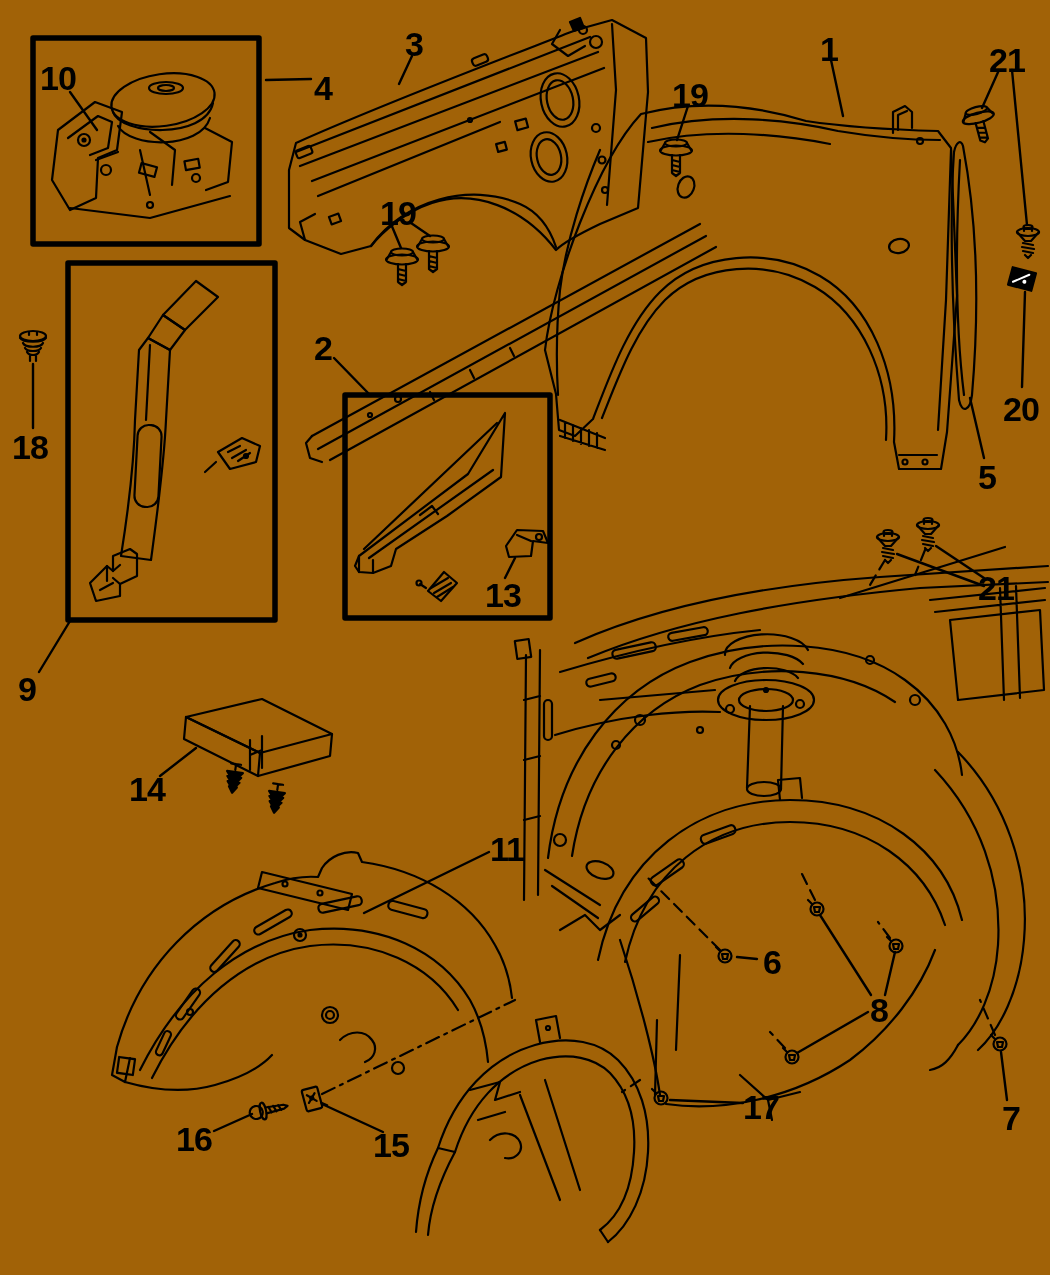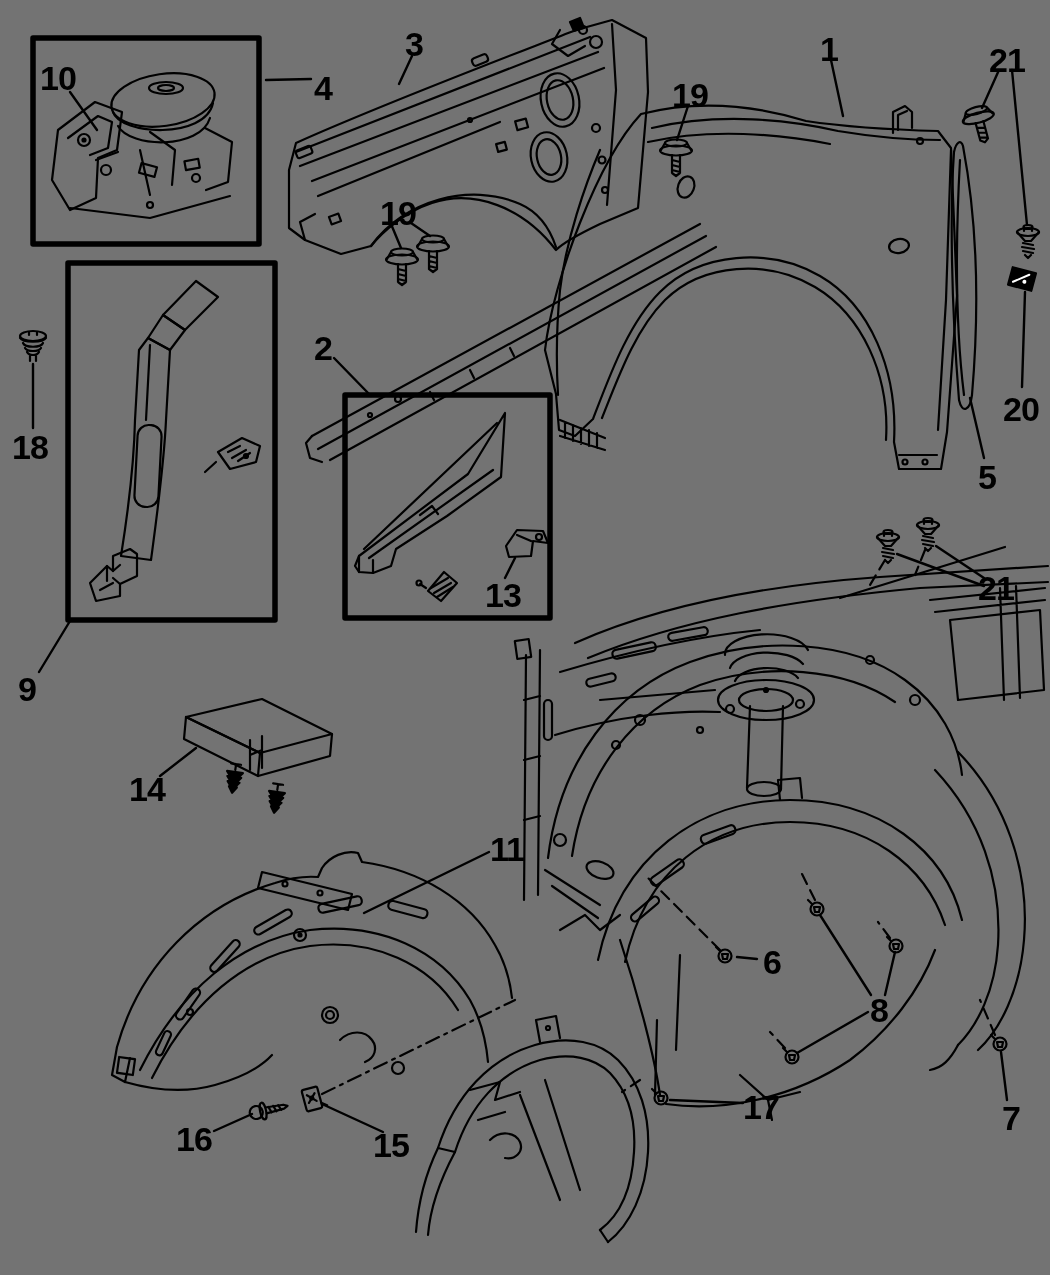--- a/index.html
+++ b/index.html
@@ -1,16 +1,16 @@
 <!DOCTYPE html>
 <html><head>
 <meta charset="utf-8">
 <style>
   html,body{margin:0;padding:0;background:#e8e8e8;}
-  .stage{position:relative;width:1050px;height:1275px;background:#737373;margin:0 auto;overflow:hidden;
+  .stage{position:relative;width:1050px;height:1275px;background:#a16207;margin:0 auto;overflow:hidden;
          font-family:"Liberation Sans",sans-serif;}
   svg{position:absolute;left:0;top:0;}
   #art *{stroke:#000;fill:none;stroke-width:2.2;stroke-linecap:round;stroke-linejoin:round;}
   #art .thick{stroke-width:5.5;}
   #art .dark{fill:#000;stroke:#000;}
   #art .wline{stroke:#fff;stroke-width:2;}
   #art .wdot{fill:#fff;stroke:none;}
   #art .dashed{stroke-dasharray:11 7;}
   #art .dashdot{stroke-dasharray:14 6 3 6;}
   #art .leader{stroke:#000;stroke-width:2.4;}

